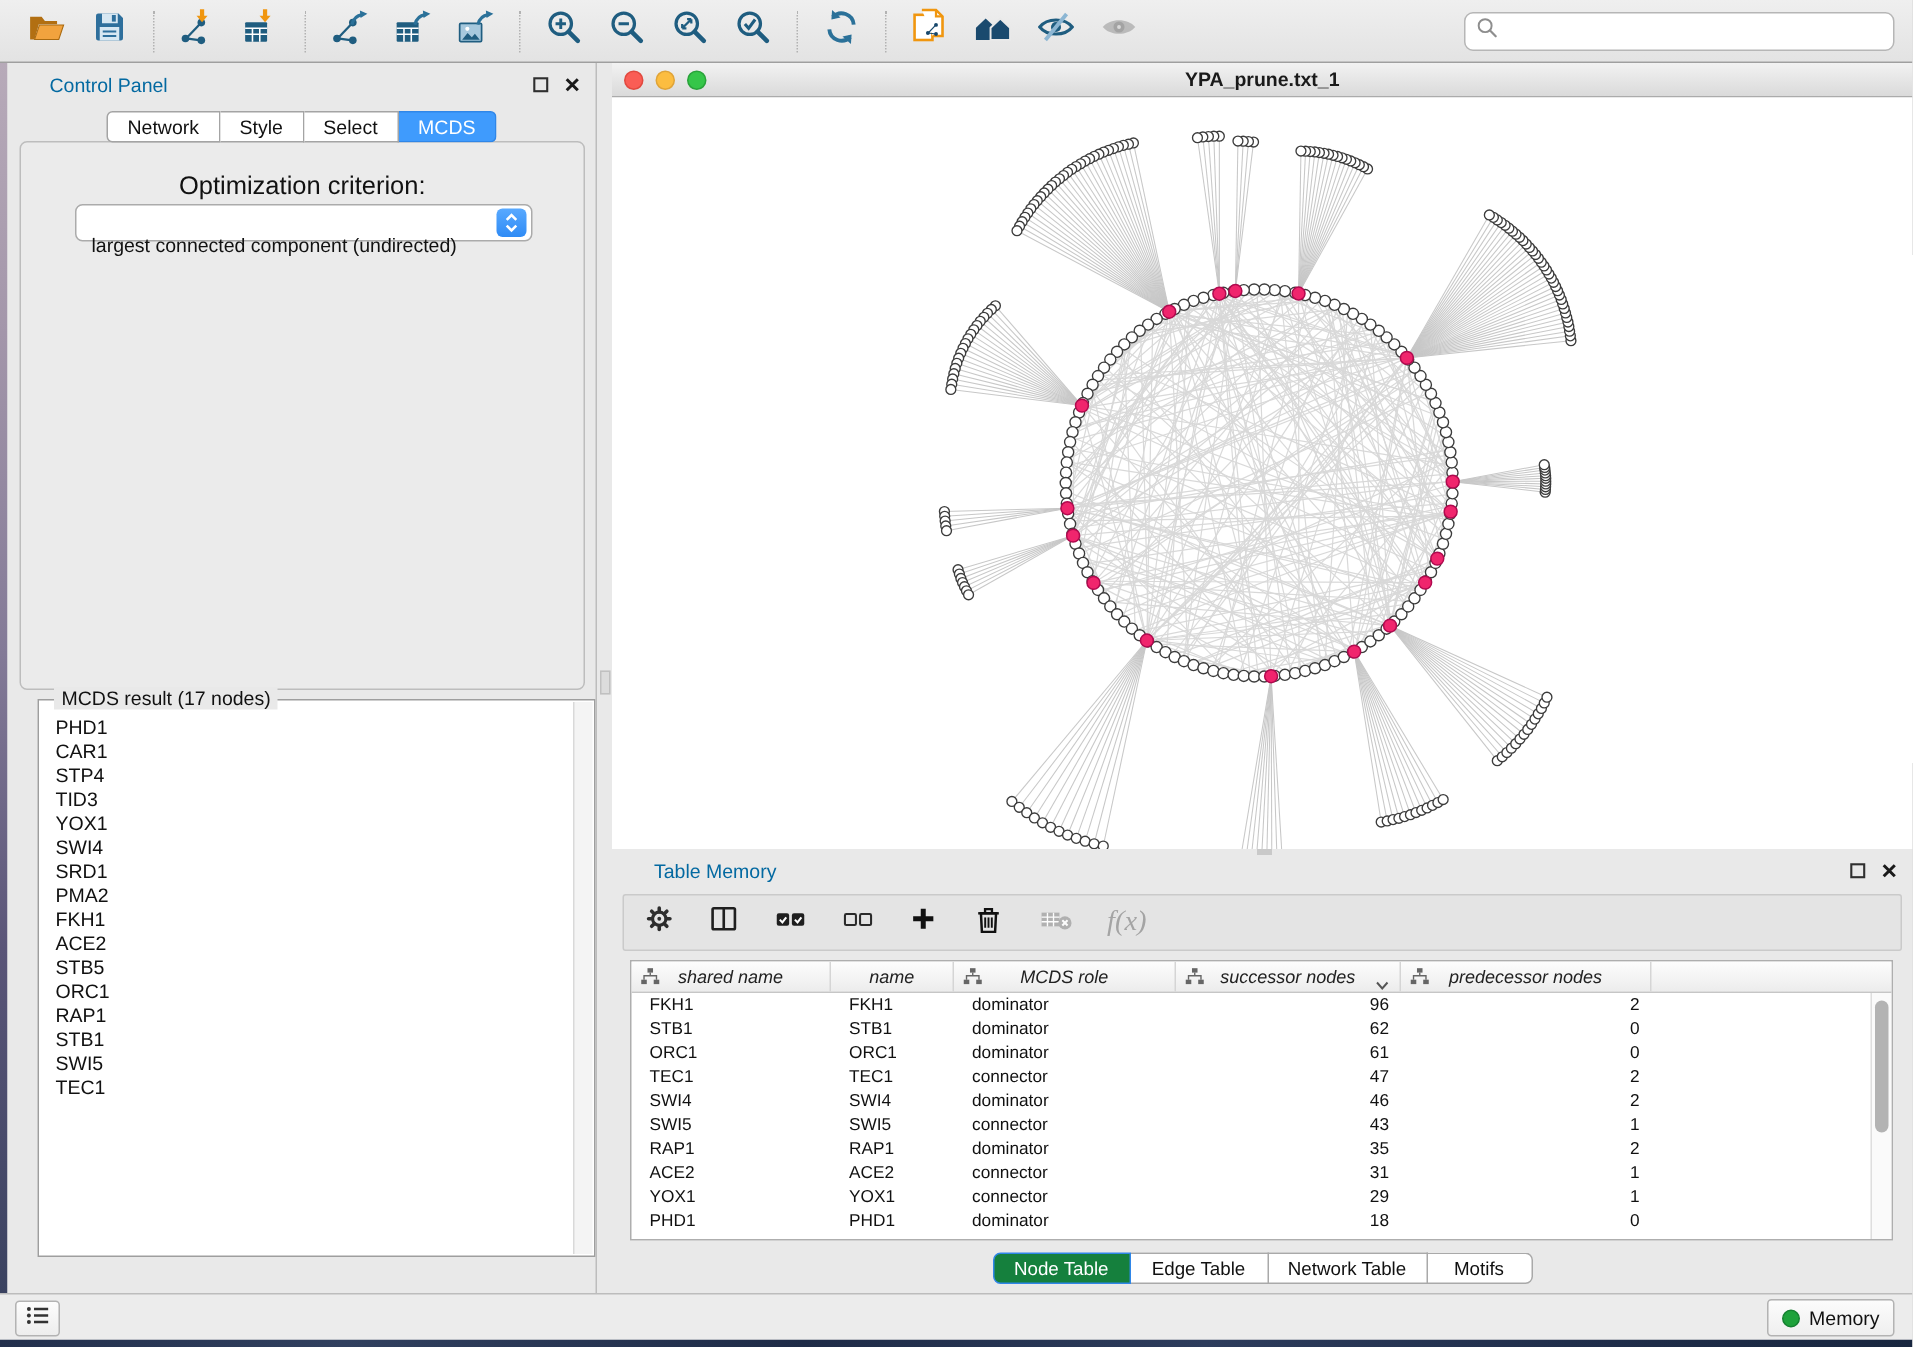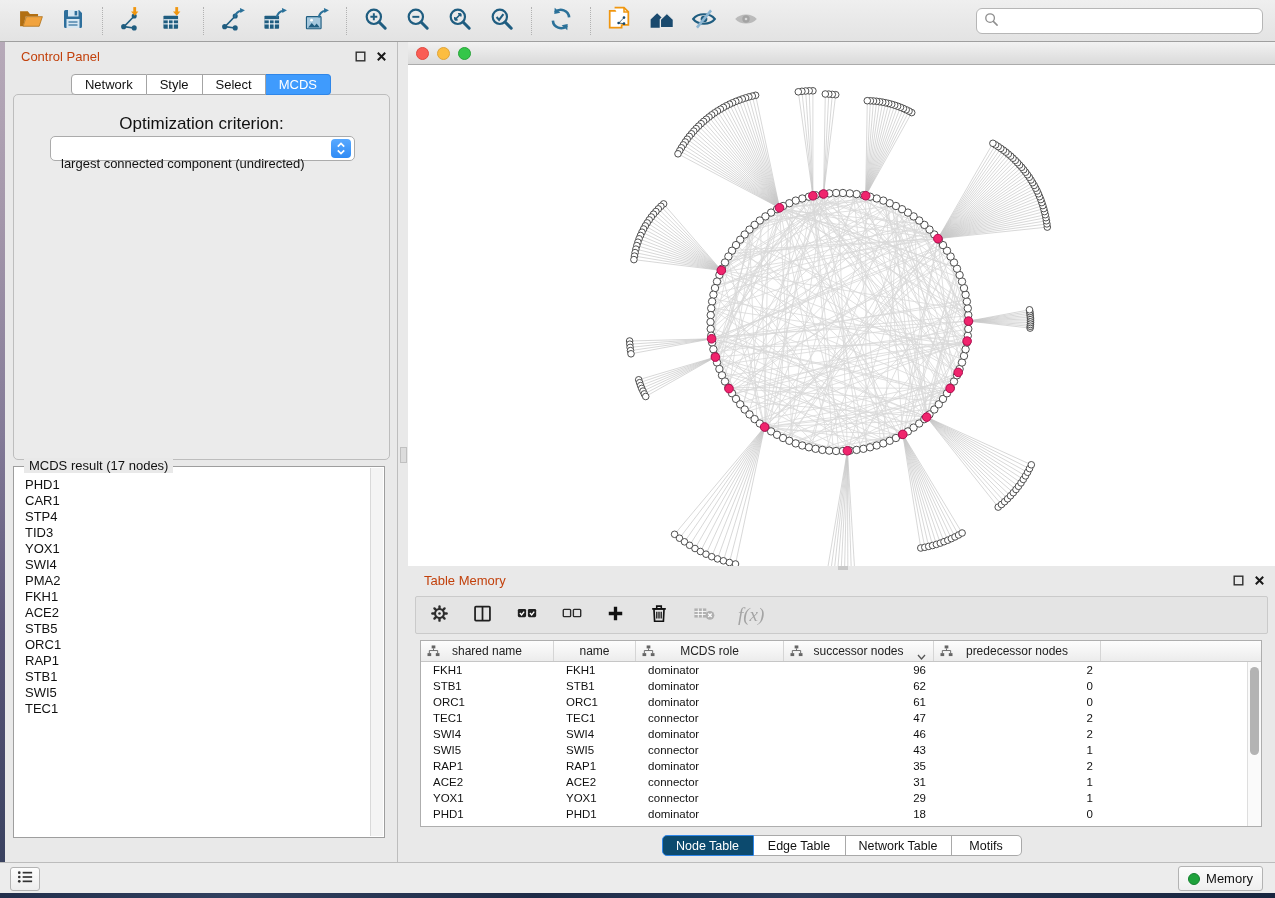--- a/index.html
+++ b/index.html
@@ -18,42 +18,42 @@
 
   
   .left-strip{position:absolute;left:0;top:42px;width:5px;height:820px;
     background:linear-gradient(180deg,#b7aab9 0%,#a396aa 22%,#837a97 48%,#5a5578 72%,#3a4260 100%);}
   .bottom-strip{position:absolute;left:0;bottom:0;width:100%;height:5px;
     background:linear-gradient(90deg,#222f4c,#31405f 18%,#1e2b47 42%,#2d3c5c 63%,#202e4b 82%,#18263f);}
 
   
   .control-panel{position:absolute;left:5px;top:42px;width:393px;height:820px;background:#e9e9e9;border-right:1px solid #bdbdbd;}
   .panel-header{position:absolute;left:0;top:0;right:0;height:28px;}
-  .panel-title{position:absolute;left:16px;top:7px;font-size:13px;color:#c2410c;}
+  .panel-title{position:absolute;left:28px;top:7px;font-size:13px;color:#0369a1;}
   .win-btns{position:absolute;right:9px;top:8px;display:flex;gap:8px;align-items:center;}
   .win-btn{width:13px;height:13px;display:flex;align-items:center;justify-content:center;cursor:default;}
   .cp-tabs{position:absolute;left:0;top:32px;width:100%;display:flex;justify-content:center;z-index:3;}
   .cp-tab{height:21px;padding:0 13px;font-size:13px;color:#111;background:#fff;border:1px solid #a4a4a4;border-left:none;
     display:flex;align-items:center;cursor:default;}
   .cp-tab:first-child{border-left:1px solid #a4a4a4;border-radius:4px 0 0 4px;}
   .cp-tab:last-child{border-radius:0 4px 4px 0;}
   .cp-tab.active{background:#3f9bfd;border-color:#2f86e8;color:#fff;}
   .cp-inner{position:absolute;left:8px;top:52px;width:377px;height:366px;background:#ebebeb;
     border:1px solid #bdbdbd;border-radius:5px;}
   .opt-label{position:absolute;left:0;top:19px;width:100%;text-align:center;font-size:17px;color:#111;}
   .opt-select{position:absolute;left:36px;top:41px;width:305px;height:25px;background:#fff;border:1px solid #ababab;
     border-radius:5px;display:flex;align-items:center;cursor:default;}
   .opt-select .sel-text{flex:1;padding-left:10px;font-size:13px;color:#111;white-space:nowrap;overflow:hidden;margin-top:29px;}
   .sel-stepper{width:20px;height:19px;margin-right:3px;background:linear-gradient(#58a9ff,#2f8bf5);border-radius:4px;
     display:flex;align-items:center;justify-content:center;}
   .cp-buttons{position:absolute;left:0;top:64px;width:100%;display:flex;justify-content:center;gap:13px;}
   .btn{height:24px;padding:0 14px;background:linear-gradient(#fdfdfd,#f0f0f0);border:1px solid #ababab;border-radius:5px;
     font-size:13px;color:#111;display:flex;align-items:center;cursor:default;}
   .btn.focused{box-shadow:0 0 0 3px rgba(77,144,254,.5);border-color:#74a7e8;}
-  .result-box{position:absolute;left:8px;top:424px;width:372px;height:372px;border:1px solid #9e9e9e;background:#fff;}
+  .result-box{position:absolute;left:20px;top:424px;width:372px;height:372px;border:1px solid #9e9e9e;background:#fff;}
   .result-legend{position:absolute;left:10px;top:-9px;background:#e9e9e9;padding:0 5px;font-size:13px;color:#111;}
   .result-list{position:absolute;left:1px;top:4px;right:14px;bottom:1px;overflow:hidden;padding:6px 0 0 10px;}
   .result-item{font-size:13px;line-height:16px;color:#111;cursor:default;}
   .result-scroll{position:absolute;right:1px;top:1px;bottom:1px;width:13px;background:#f4f4f4;border-left:1px solid #d9d9d9;}
 
   
   .v-divider{position:absolute;left:399px;top:42px;width:9px;height:820px;background:#e9e9e9;}
   .v-grip{position:absolute;left:1px;top:405px;width:7px;height:16px;background:#dcdcdc;border:1px solid #c0c0c0;}
   .h-grip{position:absolute;left:430px;top:0px;width:10px;height:4px;background:#c9c9c9;}
 
@@ -72,35 +72,35 @@
   
   .table-panel{position:absolute;left:408px;top:566px;width:867px;height:296px;background:#e9e9e9;}
   .tp-toolbar{position:absolute;left:7px;right:7px;top:30px;height:38px;background:#e4e4e4;border:1px solid #cacaca;
     border-radius:2px;display:flex;align-items:center;padding-left:14px;gap:23px;}
   .tp-icon{display:flex;align-items:center;justify-content:center;cursor:default;}
   .tp-icon.disabled{opacity:.9;}
   .fx-glyph{font-family:"Liberation Serif",serif;font-style:italic;font-size:19px;color:#9e9e9e;}
   .data-table{position:absolute;left:12px;right:13px;top:74px;height:187px;background:#fff;border:1px solid #aeaeae;overflow:hidden;}
   .dt-header{display:flex;height:21px;background:linear-gradient(#fdfdfd,#ececec);border-bottom:1px solid #c6c6c6;}
   .dt-hcell{position:relative;display:flex;align-items:center;justify-content:center;font-size:12px;color:#222;
-    border-right:1px solid #d5d5d5;cursor:default;}
+    border-right:1px solid #d5d5d5;cursor:default;font-style:italic;}
   .dt-hcell .hier{position:absolute;left:6px;top:4px;}
   .dt-hcell .sort{position:absolute;right:7px;top:8px;}
   .dt-body{position:absolute;left:0;right:14px;top:21px;bottom:0;}
   .dt-row{display:flex;height:16px;align-items:center;cursor:default;}
   .dt-cell{font-size:11.5px;color:#111;padding-left:12px;white-space:nowrap;overflow:hidden;}
   .dt-cell.num{text-align:right;padding-left:0;padding-right:8px;}
   .dt-scroll{position:absolute;right:0;top:21px;bottom:0;width:14px;background:#fafafa;border-left:1px solid #dedede;}
   .dt-thumb{position:absolute;left:2px;top:5px;width:9px;height:88px;background:#b3b3b3;border-radius:5px;}
   .tp-tabs{position:absolute;left:0;top:269px;width:100%;display:flex;justify-content:center;}
   .tp-tab{height:21px;font-size:12.5px;color:#111;background:#fff;border:1px solid #a9a9a9;border-left:none;
     display:flex;align-items:center;justify-content:center;cursor:default;}
   .tp-tab:first-child{border-left:1px solid #a9a9a9;border-radius:5px 0 0 5px;}
   .tp-tab:last-child{border-radius:0 5px 5px 0;}
-  .tp-tab.active{background:#0c4a6e;border-color:#2f86e8;color:#fff;}
+  .tp-tab.active{background:#15803d;border-color:#2f86e8;color:#fff;}
 
   
   .status-bar{position:absolute;left:0;bottom:5px;width:100%;height:31px;background:#ececec;border-top:1px solid #bcbcbc;}
   .sb-left-btn{position:absolute;left:10px;top:4px;width:30px;height:24px;background:linear-gradient(#fdfdfd,#ededed);
     border:1px solid #b3b3b3;border-radius:3px;display:flex;align-items:center;justify-content:center;cursor:default;}
   .memory-btn{position:absolute;right:12px;top:3px;height:25px;padding:0 9px;background:linear-gradient(#fcfcfc,#efefef);
     border:1px solid #b3b3b3;border-radius:3px;display:flex;align-items:center;gap:6px;font-size:13px;color:#111;cursor:default;}
   .mem-dot{width:12px;height:12px;border-radius:50%;background:#1ea23b;border:1px solid #158030;}
 </style>
 </head>
@@ -313,20 +313,21 @@
     </div>
     <div class="result-box">
       <div class="result-legend">MCDS result (17 nodes)</div>
       <div class="result-list">
           <div class="result-item">PHD1</div>
           <div class="result-item">CAR1</div>
           <div class="result-item">STP4</div>
           <div class="result-item">TID3</div>
           <div class="result-item">YOX1</div>
           <div class="result-item">SWI4</div>
+          <div class="result-item">SRD1</div>
           <div class="result-item">PMA2</div>
           <div class="result-item">FKH1</div>
           <div class="result-item">ACE2</div>
           <div class="result-item">STB5</div>
           <div class="result-item">ORC1</div>
           <div class="result-item">RAP1</div>
           <div class="result-item">STB1</div>
           <div class="result-item">SWI5</div>
           <div class="result-item">TEC1</div>
         </div>
@@ -338,20 +339,21 @@
       <div class="v-grip"></div>
     </div>
 
   <div class="network-window">
     <div class="net-titlebar">
       <div class="traffic">
         <div class="light red"></div>
         <div class="light yellow"></div>
         <div class="light green"></div>
       </div>
+      <div class="net-title">YPA_prune.txt_1</div>
     </div>
     <svg class="net-canvas" viewBox="0 0 867 501">
         <g stroke="#8c8c8c" stroke-width="0.8" opacity="0.33">
           <line x1="303.6" y1="273.8" x2="333.4" y2="340.8"></line>
           <line x1="554.4" y1="217.6" x2="511.1" y2="358.5"></line>
           <line x1="371.5" y1="142.8" x2="548.6" y2="203.0"></line>
           <line x1="558.6" y1="278.9" x2="305.0" y2="282.2"></line>
           <line x1="518.7" y1="352.1" x2="329.6" y2="336.1"></line>
           <line x1="455.5" y1="383.7" x2="319.2" y2="193.5"></line>
           <line x1="307.4" y1="292.1" x2="347.7" y2="158.9"></line>

